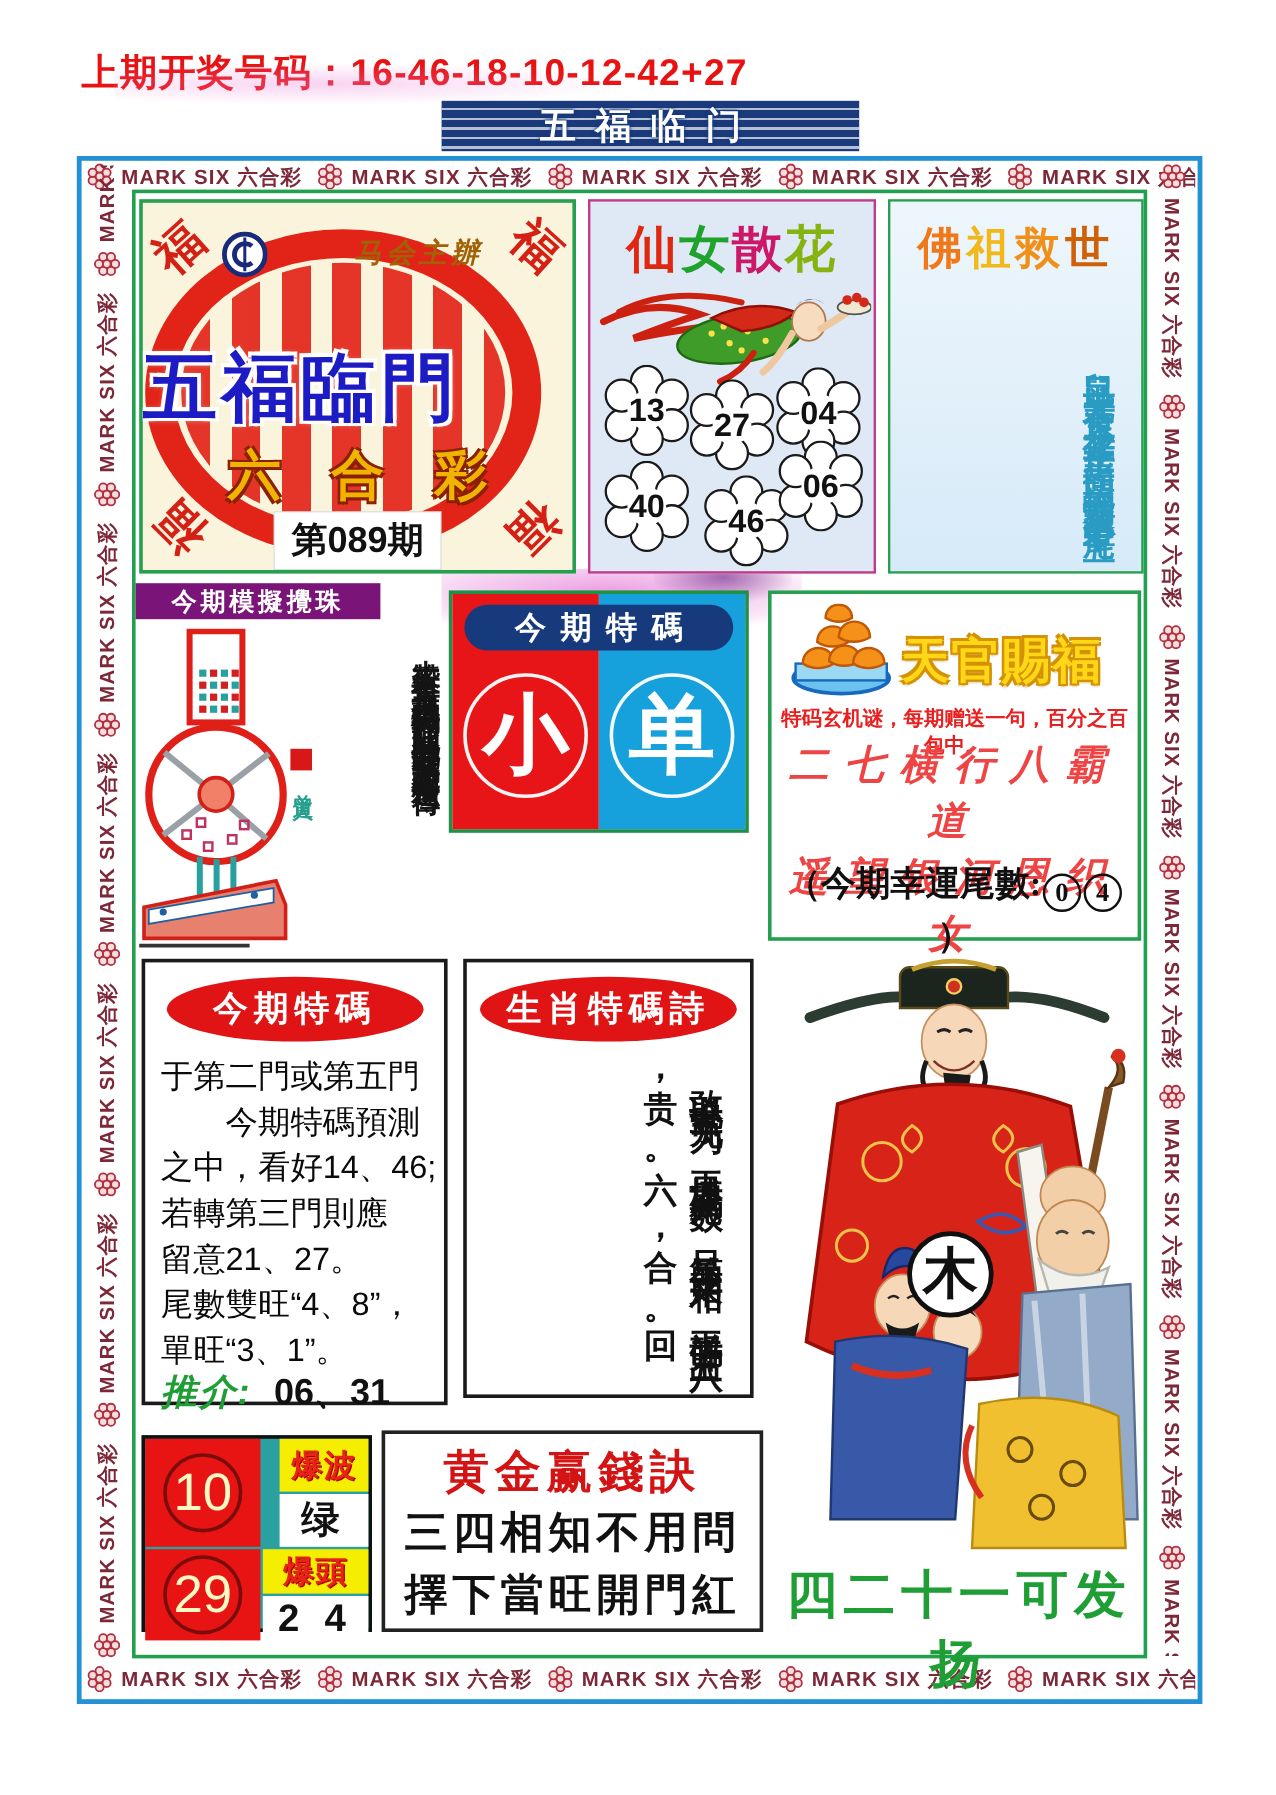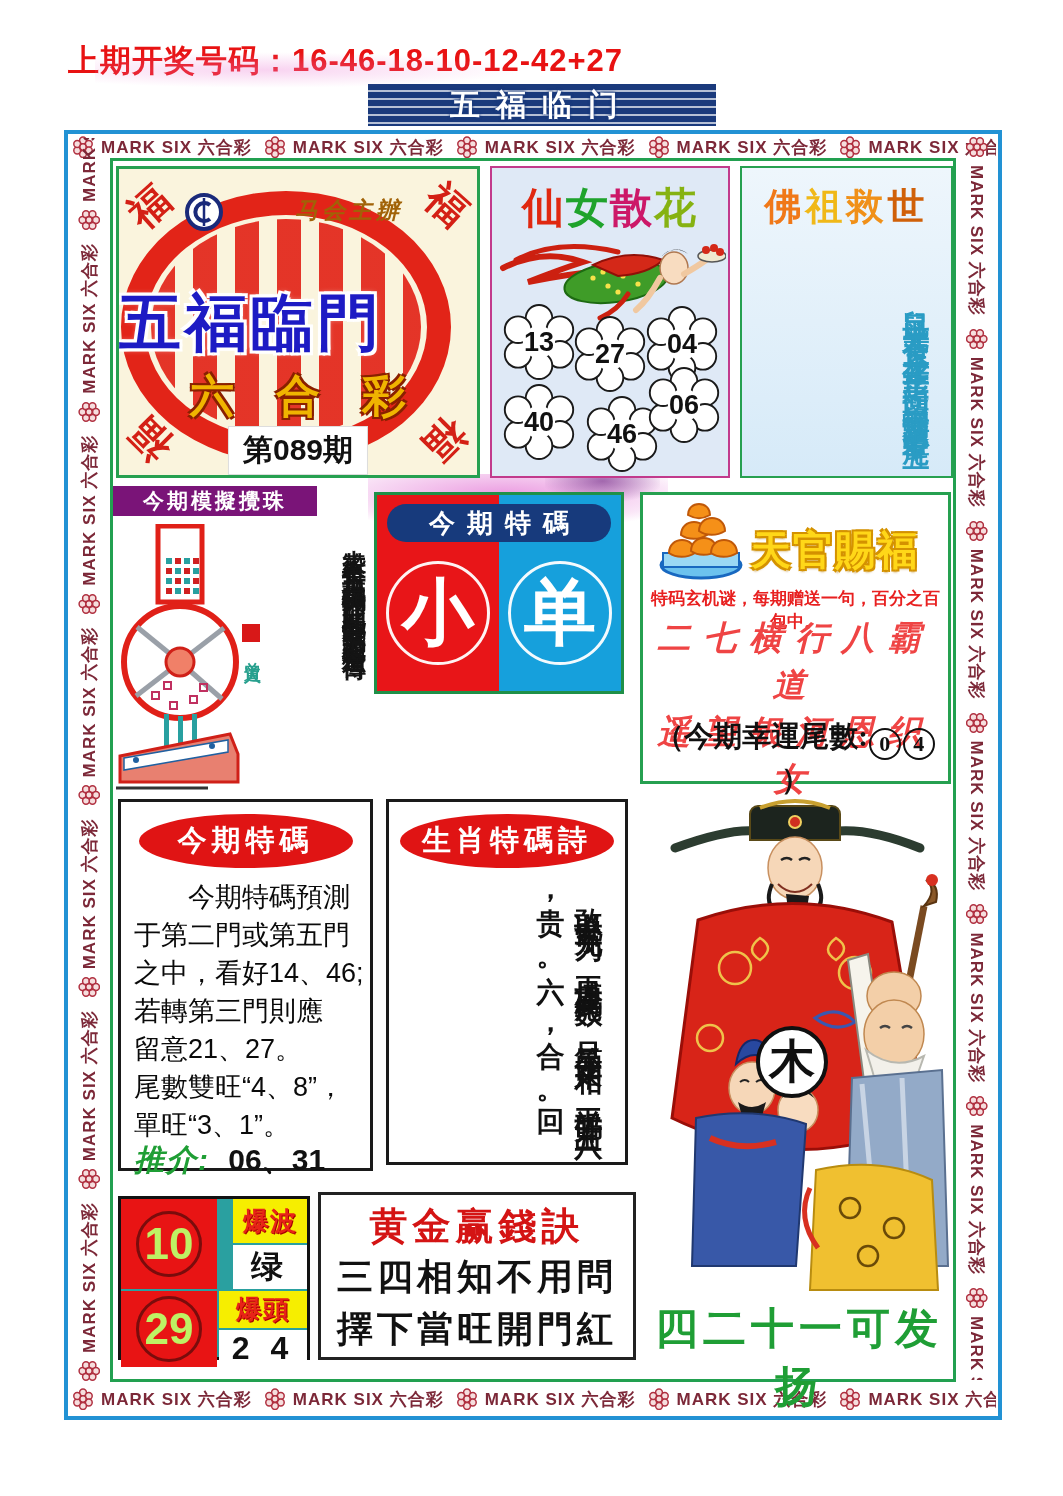--- a/index.html
+++ b/index.html
@@ -142,21 +142,21 @@
      border-radius:50%; display:flex; align-items:center; justify-content:center; font-size:46px; font-weight:bold;
      color:#101010; font-family:"Liberation Serif",serif; z-index:3; }
   .gods-caption { position:absolute; left:646px; top:1300px; width:306px; text-align:center; font-size:43px; font-weight:bold;
      color:#1f9e35; letter-spacing:5px; font-family:"Liberation Serif",serif; }
 
   
   .burst-panel { position:absolute; left:118px; top:1196px; width:192px; height:164px; border:3px solid #111;
      background:#2aa0a0; display:grid; grid-template-columns:96px 1fr; grid-template-rows:1fr 1fr; gap:2px; }
   .burst-num { background:#e81414; display:flex; align-items:center; justify-content:center; }
   .burst-circle { width:66px; height:66px; border:3px solid #7a0c0c; border-radius:50%; display:flex; align-items:center;
-     justify-content:center; color:#bef264; font-size:44px; font-weight:bold; }
+     justify-content:center; color:#fef9c3; font-size:44px; font-weight:normal; }
   .burst-right { display:grid; grid-template-rows:1fr 1fr; gap:2px; }
   .burst-label { background:#f6ee00; display:flex; align-items:center; justify-content:center; color:#e82418;
      font-size:26px; font-weight:900; font-family:"Liberation Serif",serif; letter-spacing:1px;
      text-shadow:1px 1px 0 #a80000; }
   .burst-value { background:#fff; display:flex; align-items:center; justify-content:center; color:#111;
      font-size:32px; font-weight:bold; letter-spacing:6px; }
 
   
   .golden-panel { position:absolute; left:318px; top:1192px; width:318px; height:168px; border:3px solid #222; background:#fff; }
   .golden-title { position:absolute; left:0; top:6px; width:100%; text-align:center; font-size:38px; font-weight:900;
@@ -762,22 +762,22 @@
       <div>遥望银河恩织女</div>
     </div>
     <div class="heaven-lucky">
       <span>（今期幸運尾數:</span><span class="circ">0</span><span class="circ">4</span><span>）</span>
     </div>
   </div>
 
   <div class="pred-panel">
     <div class="ellipse-title">今期特碼</div>
     <div class="pred-text">
+      <div>于第二門或第五門</div>
       <div>　　今期特碼預測</div>
-      <div>于第二門或第五門</div>
       <div>之中，看好14、46;</div>
       <div>若轉第三門則應</div>
       <div>留意21、27。</div>
       <div>尾數雙旺“4、8”，</div>
       <div>單旺“3、1”。</div>
     </div>
     <div class="pred-reco">
       <span class="lab">推介:</span>
       <span class="nums">06、31</span>
     </div>

